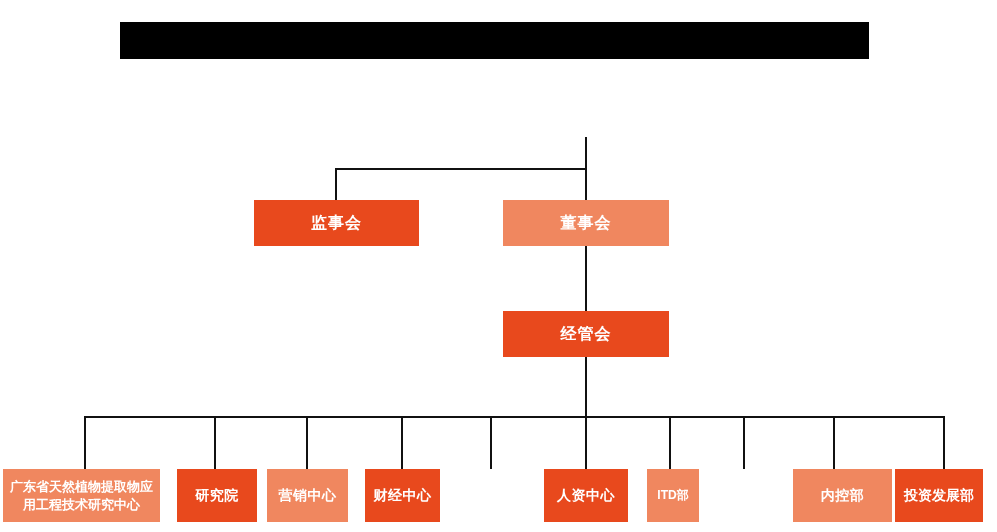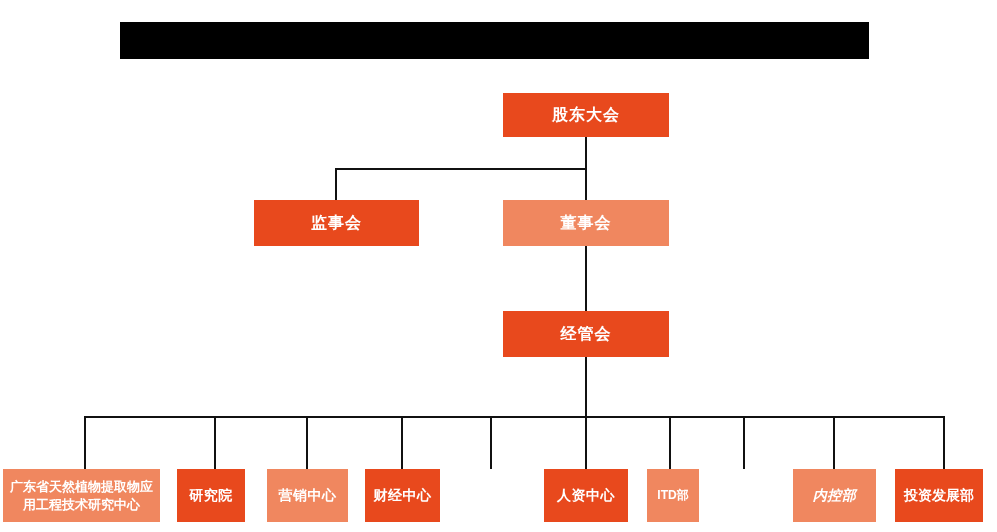--- a/index.html
+++ b/index.html
@@ -36,28 +36,28 @@
 
   
   .n-shareholders { left: 503px; top: 93px;  width: 166px; height: 44px; }
   .n-supervisory  { left: 254px; top: 200px; width: 165px; height: 46px; }
   .n-board        { left: 503px; top: 200px; width: 166px; height: 46px; }
   .n-management   { left: 503px; top: 311px; width: 166px; height: 46px; }
 
   
   .dept { top: 469px; height: 53px; font-size: 14px; letter-spacing: 0.5px; }
   .b1  { left: 3px;   width: 157px; font-size: 13px; letter-spacing: 0; line-height: 1.35; padding: 14px 5px; }
-  .b2  { left: 177px; width: 68px; }
+  .b2  { left: 177px; width: 80px; }
   .b3  { left: 267px; width: 81px; }
   .b4  { left: 365px; width: 75px; }
   .b5  { left: 456px; width: 71px; }
   .b6  { left: 544px; width: 84px; }
   .b7  { left: 647px; width: 52px; font-size: 12px; letter-spacing: 0; }
   .b8  { left: 711px; width: 66px; letter-spacing: 0; }
-  .b9  { left: 793px; width: 83px; font-style: italic; }
+  .b9  { left: 793px; width: 99px; }
   .b10 { left: 895px; width: 88px; letter-spacing: 0; }
 
   
   .line { position: absolute; background: var(--line, #111111); }
   .lv { width: 2px; }
   .lh { height: 2px; }
   .l-top-v        { left: 585px; top: 137px; height: 64px; }
   .l-mid-h        { left: 335px; top: 168px; width: 252px; }
   .l-supervisory-v{ left: 335px; top: 168px; height: 32px; }
   .l-board-mgmt-v { left: 585px; top: 246px; height: 66px; }
@@ -75,23 +75,20 @@
   .d9  { left: 833px; }
   .d10 { left: 943px; }
 </style>
 </head>
 <body>
 
 <div class="canvas">
 
   <div class="title-bar"></div>
 
-  <div class="node n-shareholders dark">
-    <span>股东大会</span>
-  </div>
 
   <div class="line lv l-top-v"></div>
   <div class="line lh l-mid-h"></div>
   <div class="line lv l-supervisory-v"></div>
 
   <div class="node n-supervisory dark">
     <span>监事会</span>
   </div>
   <div class="node n-board light">
     <span>董事会</span>

